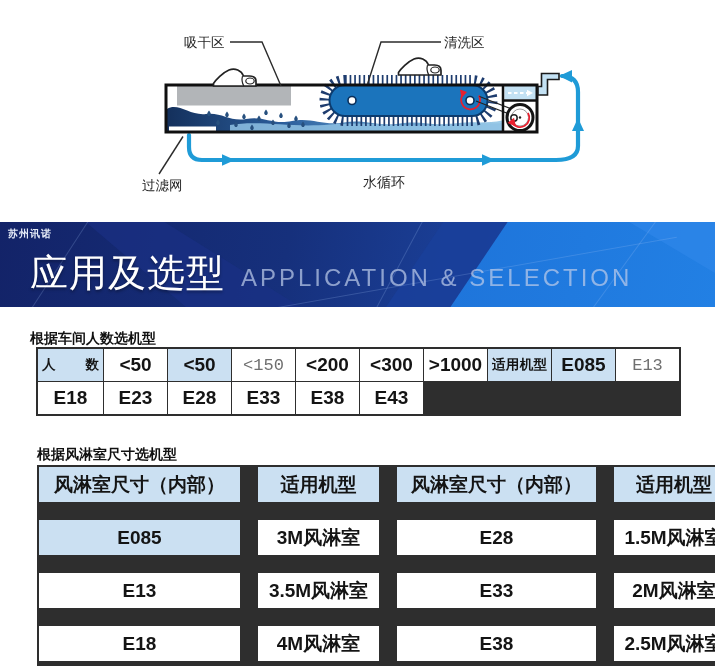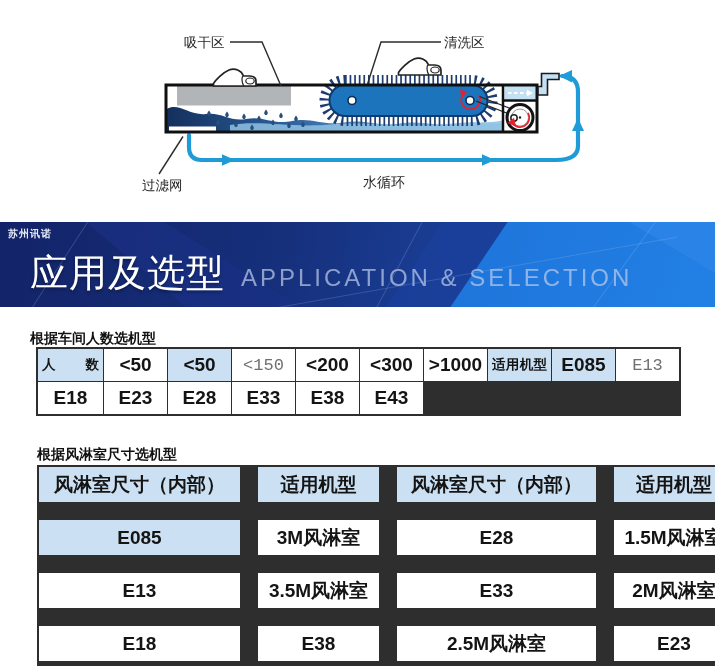--- a/index.html
+++ b/index.html
@@ -207,17 +207,18 @@
     <div class="c hdr hl">适用机型</div>
     <div class="c  hl">E085</div>
     <div class="c ">3M风淋室</div>
     <div class="c ">E28</div>
     <div class="c ">1.5M风淋室</div>
     <div class="c ">E13</div>
     <div class="c ">3.5M风淋室</div>
     <div class="c ">E33</div>
     <div class="c ">2M风淋室</div>
     <div class="c ">E18</div>
+    <div class="c ">4M风淋室</div>
     <div class="c ">E38</div>
     <div class="c ">2.5M风淋室</div>
     <div class="c ">E23</div>
     <div class="c ">E43</div>
   </div>
 
 </body></html>

